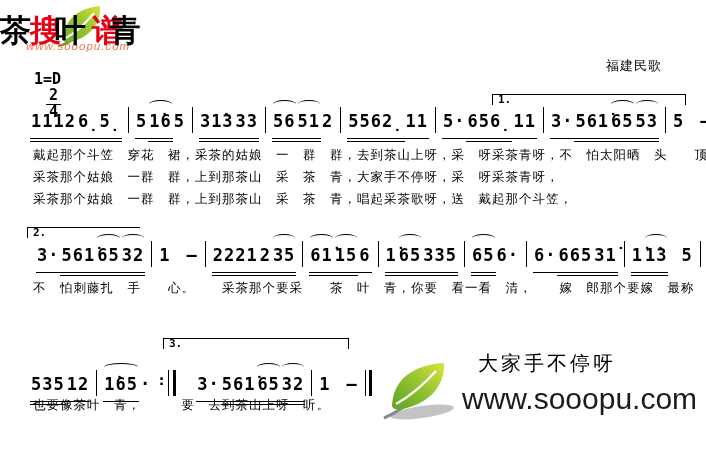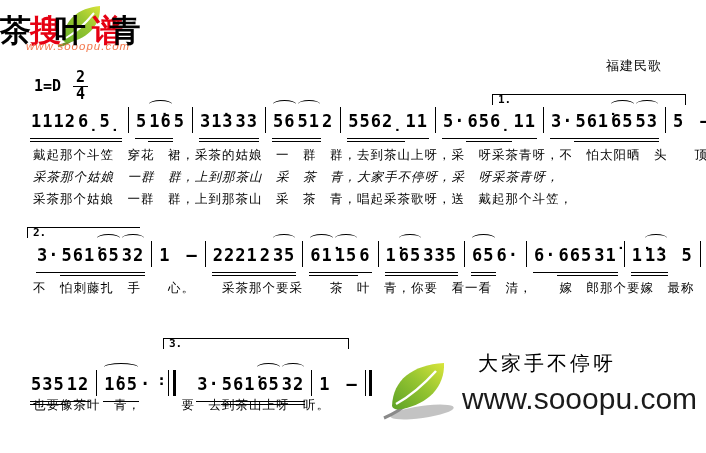--- a/index.html
+++ b/index.html
@@ -17,21 +17,21 @@
              color:#f4794e;letter-spacing:1px;white-space:nowrap;}
 
   
   .title{position:absolute;left:0;right:0;top:10px;font-size:31px;
          font-weight:bold;font-family:"Liberation Serif",serif;word-spacing:12px;
          letter-spacing:2px;white-space:pre;}
   .source{position:absolute;right:44px;top:57px;font-size:13px;letter-spacing:1px;}
 
   
   .keysig{position:absolute;left:34px;top:70px;font-size:15px;font-weight:bold;
-          font-family:"DejaVu Sans Mono",monospace;display:flex;align-items:center;}
+          font-family:"DejaVu Sans Mono",monospace;display:flex;align-items:center;flex-direction:column;}
   .keysig .frac{display:inline-block;text-align:center;margin-left:12px;line-height:1.05;}
   .keysig .frac .num{display:block;border-bottom:1.5px solid #000;padding:0 3px;}
   .keysig .frac .den{display:block;padding:0 3px;}
 
   
   .notes-row{position:absolute;white-space:nowrap;font-family:"DejaVu Sans Mono",monospace;
              font-size:17px;font-weight:bold;letter-spacing:1px;line-height:30px;}
   .s1{left:30px;top:106px;}
   .s2{left:36px;top:240px;}
   .s3{left:30px;top:369px;}
@@ -54,21 +54,21 @@
   
   .volta{position:absolute;height:10px;border-top:1.5px solid #000;border-left:1.5px solid #000;
          font-family:"DejaVu Sans Mono",monospace;font-size:11px;font-weight:bold;}
   .volta .lbl{position:relative;top:-2px;left:5px;}
   .v1{left:492px;top:94px;width:192px;border-right:1.5px solid #000;}
   .v2{left:27px;top:227px;width:112px;}
   .v3{left:163px;top:338px;width:184px;border-right:1.5px solid #000;}
 
   
   .lyr{position:absolute;left:33px;font-size:12.5px;letter-spacing:1px;white-space:pre;}
-  .l1a{top:147px;} .l1b{top:169px;font-style:italic;} .l1c{top:191px;}
+  .l1a{top:147px;} .l1b{top:169px;} .l1c{top:191px;}
   .l2a{top:280px;}
   .l3a{top:397px;}
 
   
   .transcriber{position:absolute;left:478px;top:350px;font-size:20px;letter-spacing:3px;
                font-family:"Liberation Serif",serif;}
   .sitemark{position:absolute;left:382px;top:360px;display:flex;align-items:flex-end;}
   .sitemark .bigurl{font-size:30px;color:#1b1b1b;letter-spacing:0px;margin:0 0 10px 4px;
                     font-family:"Liberation Sans",sans-serif;}
 </style>

